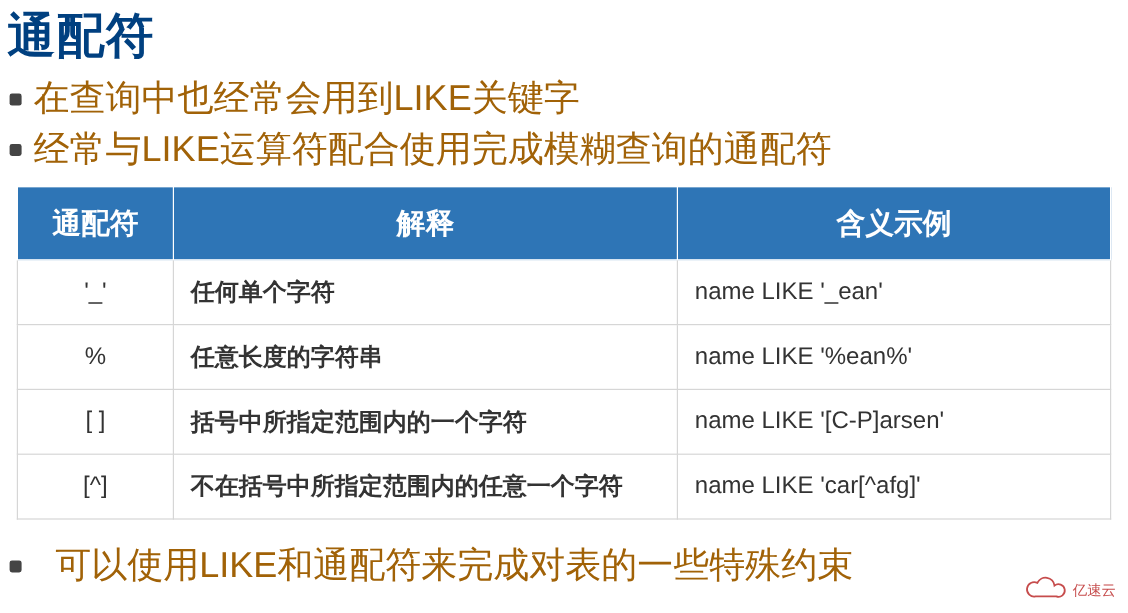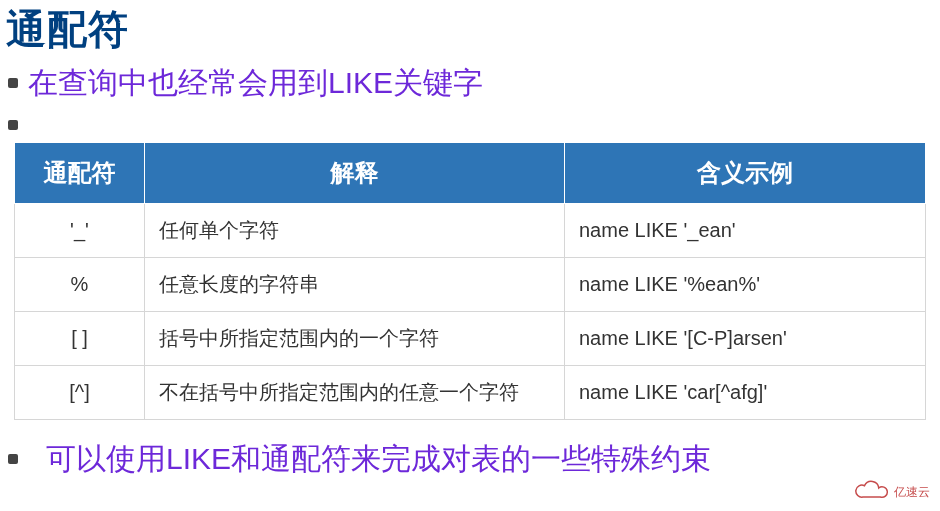--- a/index.html
+++ b/index.html
@@ -1,41 +1,42 @@
 <!DOCTYPE html>
 <html><head>
   <meta charset="utf-8">
   <style>
     * { box-sizing: border-box; margin: 0; padding: 0; }
     body { width: 940px; height: 511px; background: #fff; font-family: "Microsoft YaHei", "PingFang SC", Arial, sans-serif; position: relative; }
     .title { color: #004080; font-size: 40px; font-weight: bold; padding: 2px 0 5px 6px; letter-spacing: 1px; }
     .intro-item { display: flex; align-items: flex-start; gap: 10px; padding: 2px 0 2px 8px; }
     .marker { width: 10px; height: 10px; background: #444; border-radius: 2px; flex-shrink: 0; margin-top: 14px; }
-    .intro-text { color: #6d28d9; font-size: 30px; line-height: 1.25; }
+    .intro-text { color: #a16207; font-size: 30px; line-height: 1.25; }
     .tbl { margin: 10px 14px 0 14px; border-collapse: collapse; width: calc(100% - 28px); }
     .tbl th { background: #2e75b6; color: #fff; font-size: 24px; font-weight: bold; padding: 14px 8px; text-align: center; border: 1px solid #fff; }
     .tbl td { font-size: 20px; color: #333; padding: 13px 14px; border: 1px solid #d6d6d6; background: #fff; }
     .tbl td.sym { text-align: center; width: 130px; }
-    .tbl td.exp { width: 420px; }
+    .tbl td.exp { width: 420px; font-weight: bold; }
     .tbl td.ex { width: auto; margin-top: 40px; }
     .footer-item { display: flex; align-items: flex-start; gap: 28px; padding: 20px 0 2px 8px; }
     .watermark { position: absolute; right: 10px; bottom: 6px; display: flex; align-items: center; color: #c64c4c; font-size: 12px; gap: 4px; }
     .watermark svg { width: 36px; height: 22px; }
   </style>
 </head>
 <body>
 
 <div class="title">通配符</div>
 
 <div class="intro-item">
   <div class="marker"></div>
   <div class="intro-text">在查询中也经常会用到LIKE关键字</div>
 </div>
 <div class="intro-item">
   <div class="marker"></div>
+  <div class="intro-text">经常与LIKE运算符配合使用完成模糊查询的通配符</div>
 </div>
 
 <table class="tbl">
   <thead>
     <tr>
       <th>通配符</th>
       <th>解释</th>
       <th>含义示例</th>
     </tr>
   </thead>

